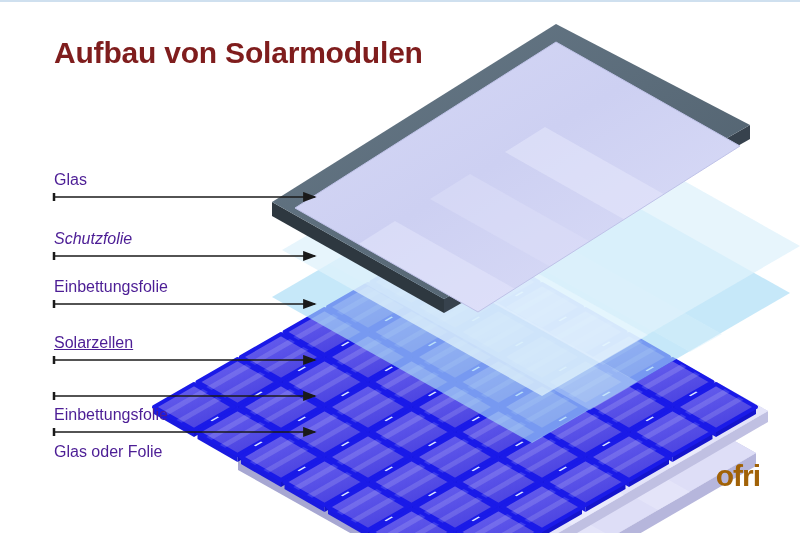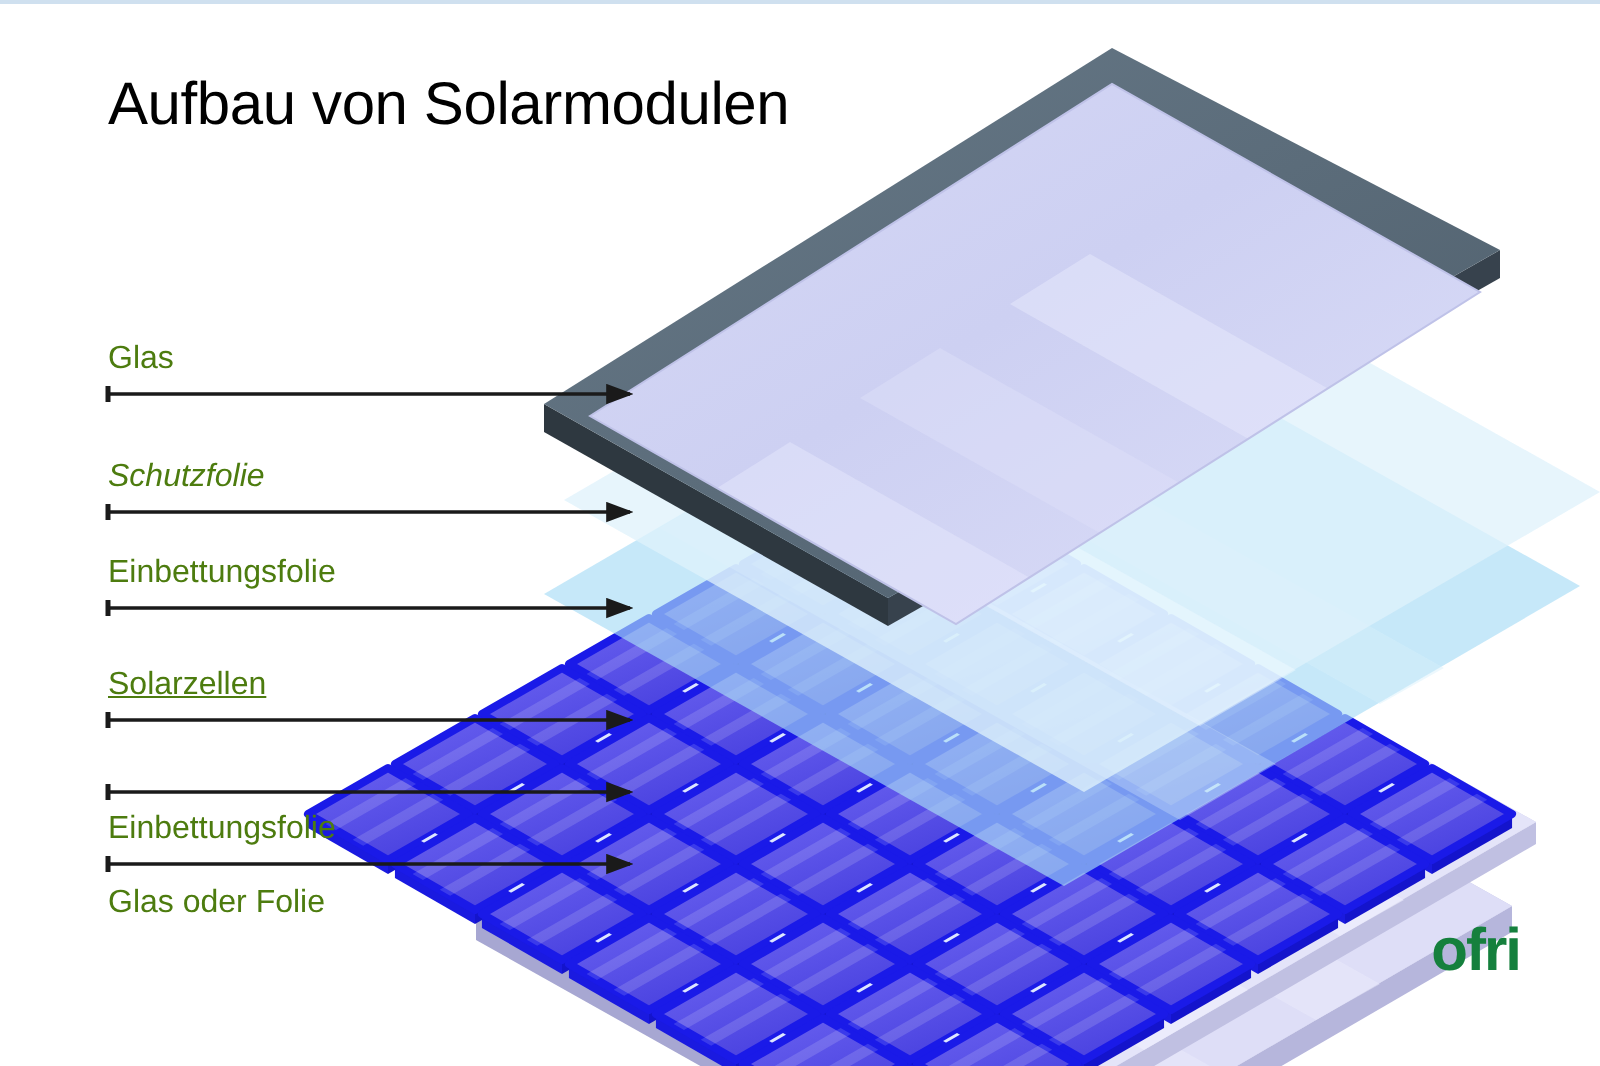--- a/index.html
+++ b/index.html
@@ -18,53 +18,53 @@
     overflow: hidden;
     font-family: "Liberation Sans", sans-serif;
   }
 
   
   #title {
     position: absolute;
     left: 54px;
     top: 34px;
     font-size: 30px;
-    font-weight: normal;
-    color: #000000;
+    font-weight: bold;
+    color: #7f1d1d;
     letter-spacing: -0.2px;
     white-space: nowrap;
     text-align: center;
   }
 
   
   #stage {
     position: absolute;
     left: 0;
     top: 0;
     width: 800px;
     height: 533px;
   }
 
   
   .layer-label {
     position: absolute;
     font-size: 16px;
-    color: #4d7c0f;
+    color: #4c1d95;
     white-space: nowrap;
     line-height: 1;
   }
 
   
   #logo {
     position: absolute;
     right: 40px;
     bottom: 42px;
     font-size: 30px;
     font-weight: bold;
-    color: #15803d;
+    color: #a16207;
     letter-spacing: -1px;
     line-height: 1;
   }
 </style>
 </head>
 <body>
 
 <div id="infographic">
 
   <div id="title">Aufbau von Solarmodulen</div>

